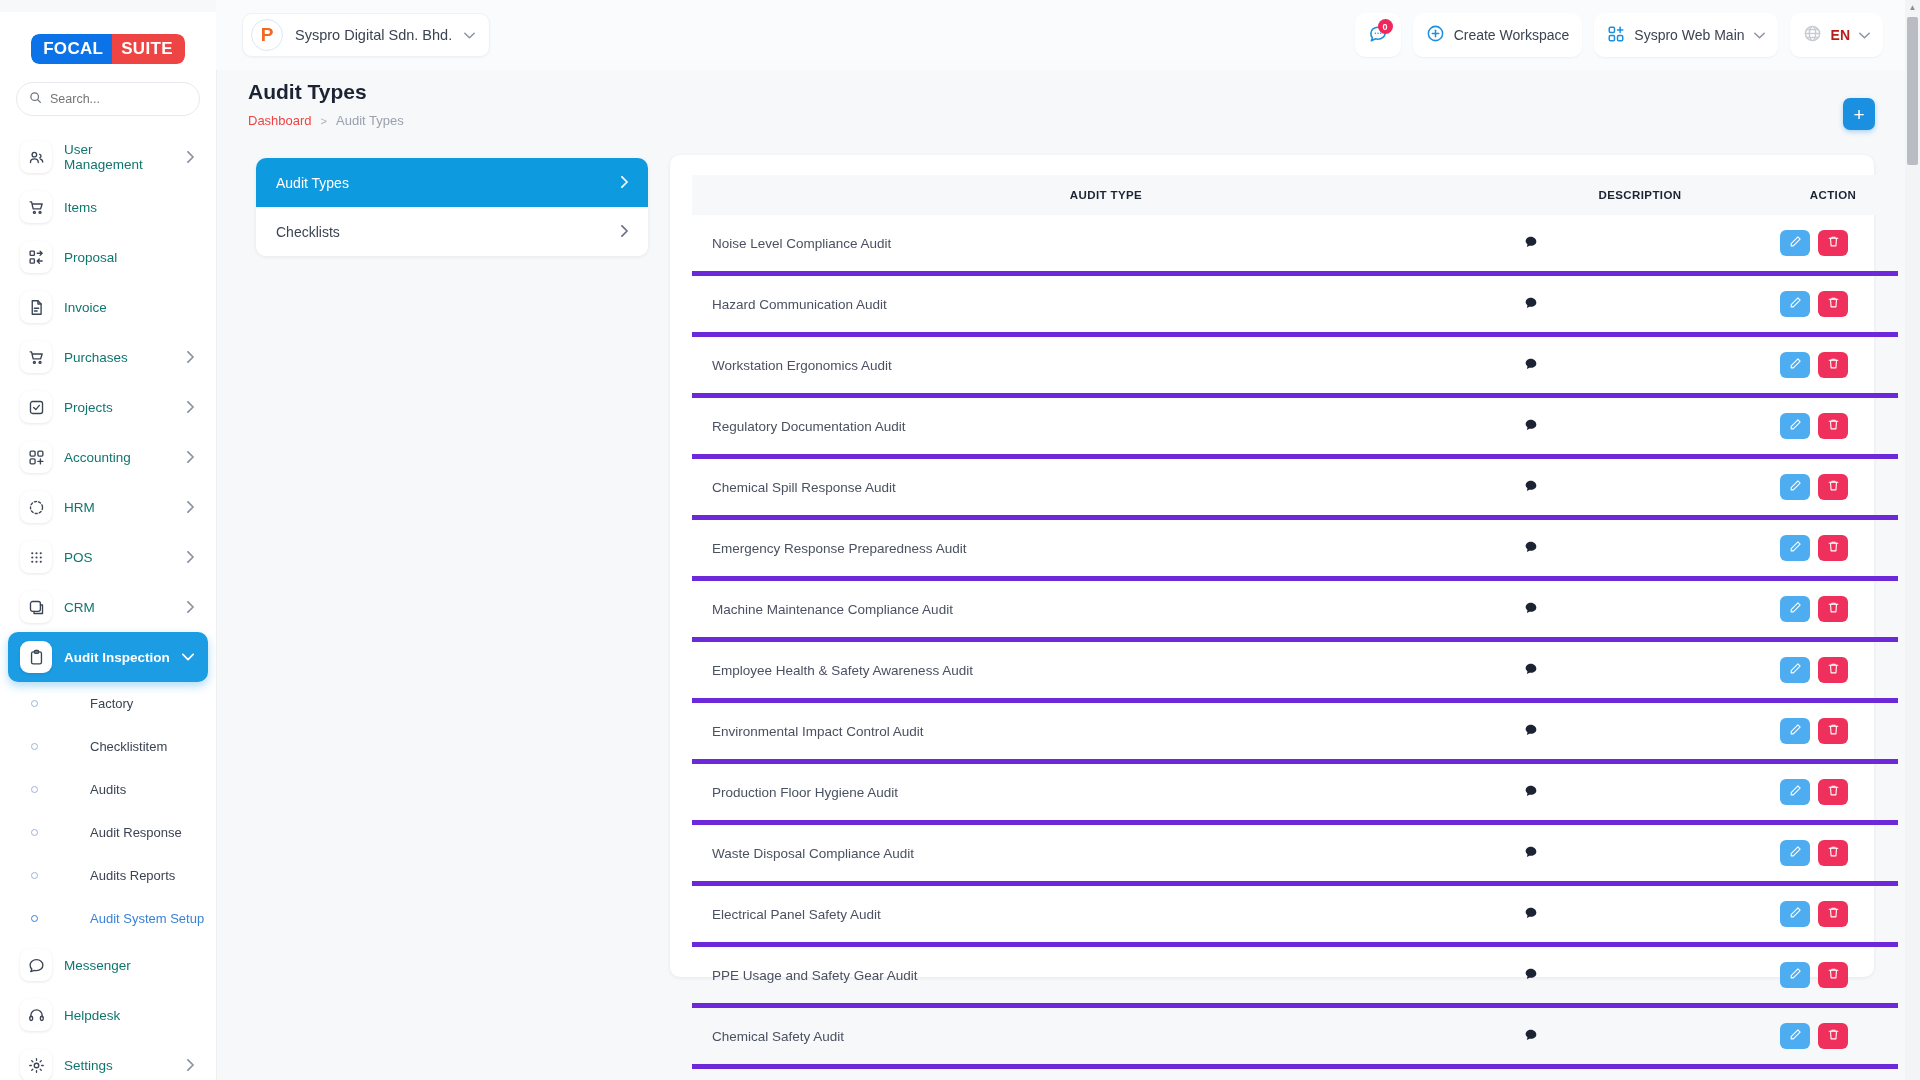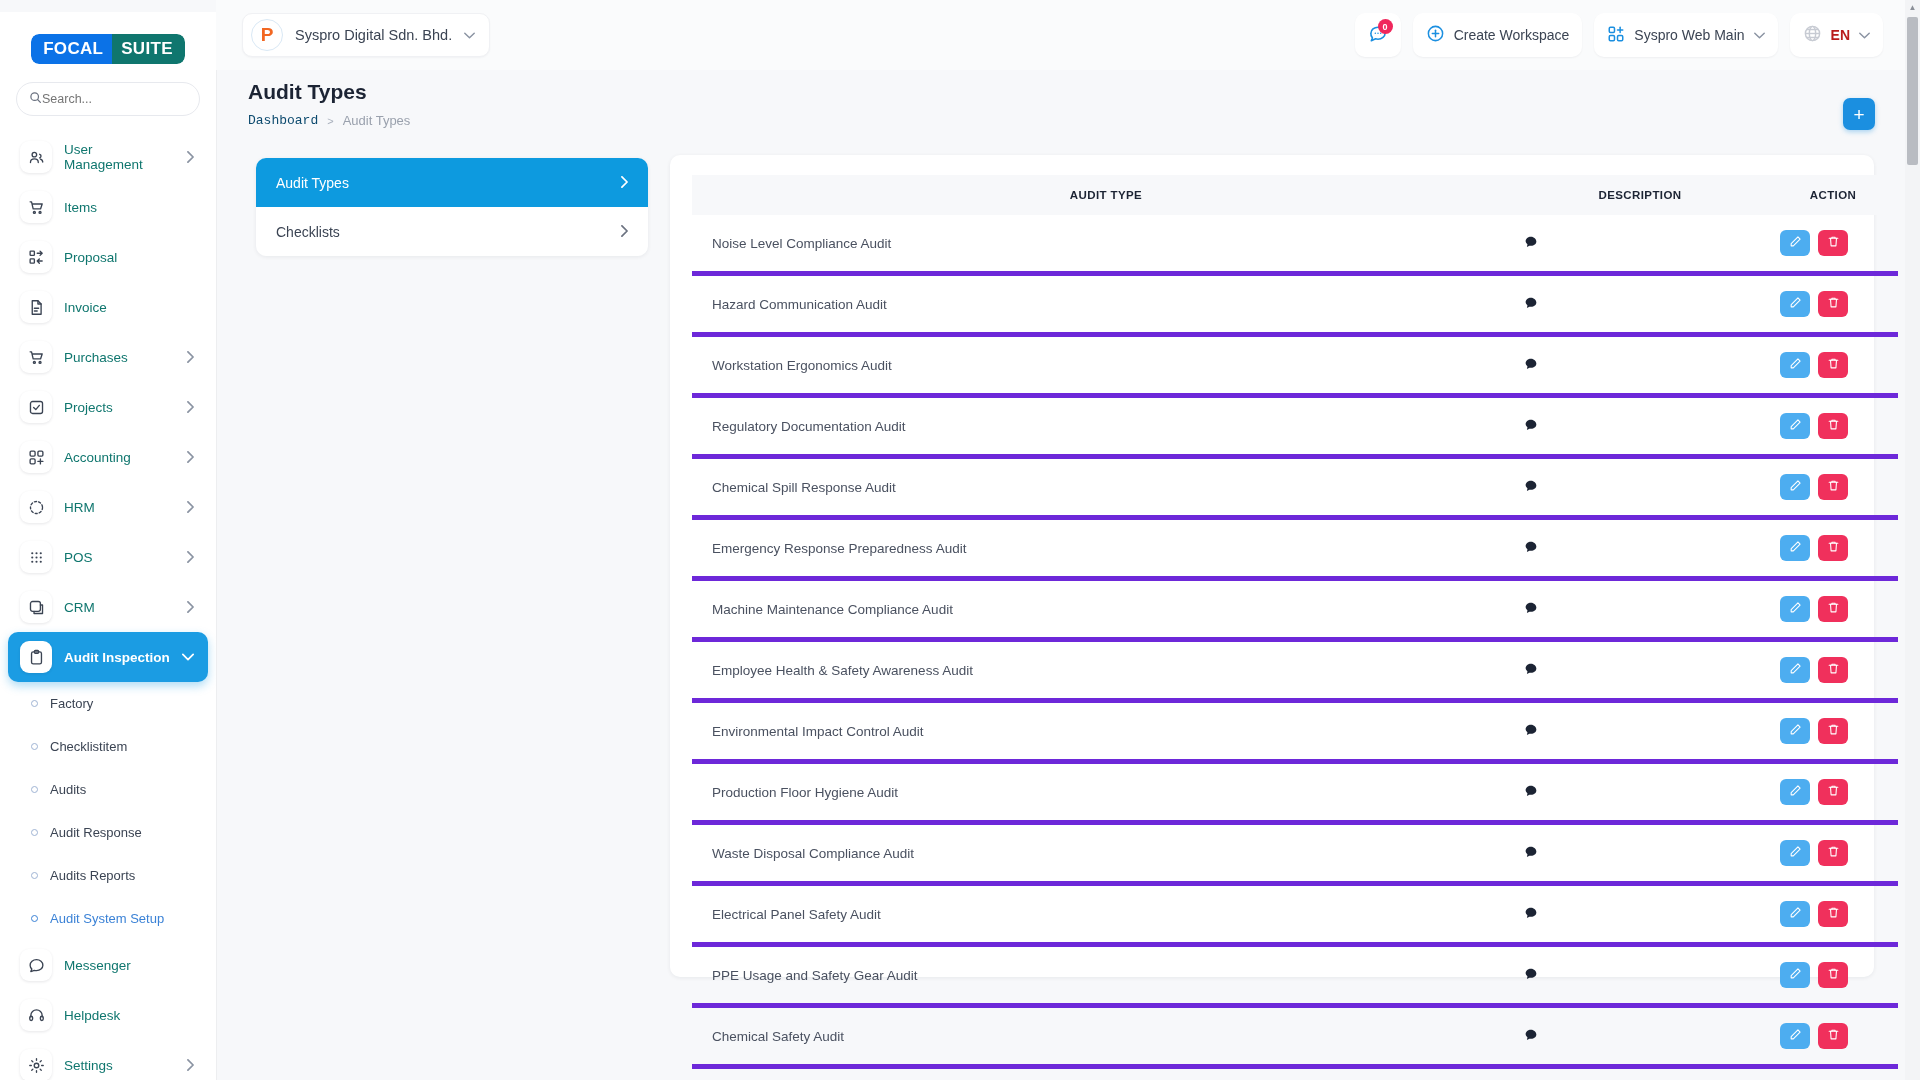--- a/index.html
+++ b/index.html
@@ -17,29 +17,29 @@
     background: #ffffff;
     box-shadow: 1px 0 0 rgba(0,0,0,0.04);
     overflow: hidden;
   }
   .logo-wrap { padding: 22px 0 14px 0; display: flex; justify-content: center; }
   .logo {
     display: inline-flex; border-radius: 8px; overflow: hidden;
     font-weight: bold; font-size: 17px; letter-spacing: 0.3px;
   }
   .logo .lg-a { background: #0b72e7; color: #fff; padding: 5px 9px 5px 12px; border-radius: 8px 0 0 8px; }
-  .logo .lg-b { background: #0f766e; color: #fff; padding: 5px 12px 5px 9px; border-radius: 0 8px 8px 0; }
+  .logo .lg-b { background: #ef4444; color: #fff; padding: 5px 12px 5px 9px; border-radius: 0 8px 8px 0; }
 
   .search-box {
     margin: 4px 16px 16px 16px;
     height: 34px;
     border: 1px solid #e7e9ee;
     border-radius: 17px;
     display: flex; align-items: center;
-    padding: 0 12px; 
+    padding: 0 12px; gap: 8px;
     background: #fff;
   }
   .search-box input {
     border: none; outline: none; font-size: 12.5px;
     color: #9aa0ac; width: 100%;
     font-family: "Liberation Sans", sans-serif;
     background: transparent;
   }
   .search-box svg { flex: 0 0 auto; }
 
@@ -63,21 +63,21 @@
   .nav-item.active .chev { color: #fff; }
 
   .sub-item {
     display: flex; align-items: center; gap: 12px;
     height: 43px; padding-left: 31px; cursor: pointer;
   }
   .sub-dot {
     width: 7px; height: 7px; border-radius: 50%;
     border: 1px solid #9fb4d4; flex: 0 0 auto;
   }
-  .sub-label { font-size: 13px; color: #3b4453; }
+  .sub-label { font-size: 13px; color: #3b4453; margin-left: 40px; }
   .sub-item.active .sub-label { color: #3b82d6; }
   .sub-item.active .sub-dot { border-color: #3b82d6; }
 
   
   .topbar {
     position: absolute; left: 216px; top: 0;
     width: 1689px; height: 70px;
     background: #fafbfc;
     display: flex; align-items: center;
     padding: 0 22px 0 26px;
@@ -113,21 +113,21 @@
     min-width: 15px; height: 15px; border-radius: 8px;
     display: flex; align-items: center; justify-content: center;
     padding: 0 3px;
   }
   .lang-code { color: #b91c1c; font-size: 14px; font-weight: bold; }
 
   
   .page-head { position: absolute; left: 248px; top: 80px; }
   .page-title { font-size: 21px; color: #1c2434; font-weight: bold; }
   .breadcrumb { margin-top: 9px; display: flex; align-items: center; gap: 9px; font-size: 13px; }
-  .bc-link { color: #0c4a6e; cursor: pointer; font-family: Liberation Mono, monospace; }
+  .bc-link { color: #ef4444; cursor: pointer; }
   .bc-sep { color: #a9b0bc; font-size: 11px; }
   .bc-cur { color: #9aa1ad; }
 
   .add-btn {
     position: absolute; right: 45px; top: 98px;
     width: 32px; height: 32px; border-radius: 7px;
     background: #1b8fe0; color: #fff;
     display: flex; align-items: center; justify-content: center;
     font-size: 19px; line-height: 1; cursor: pointer;
     box-shadow: 0 2px 5px rgba(27,143,224,0.35);

